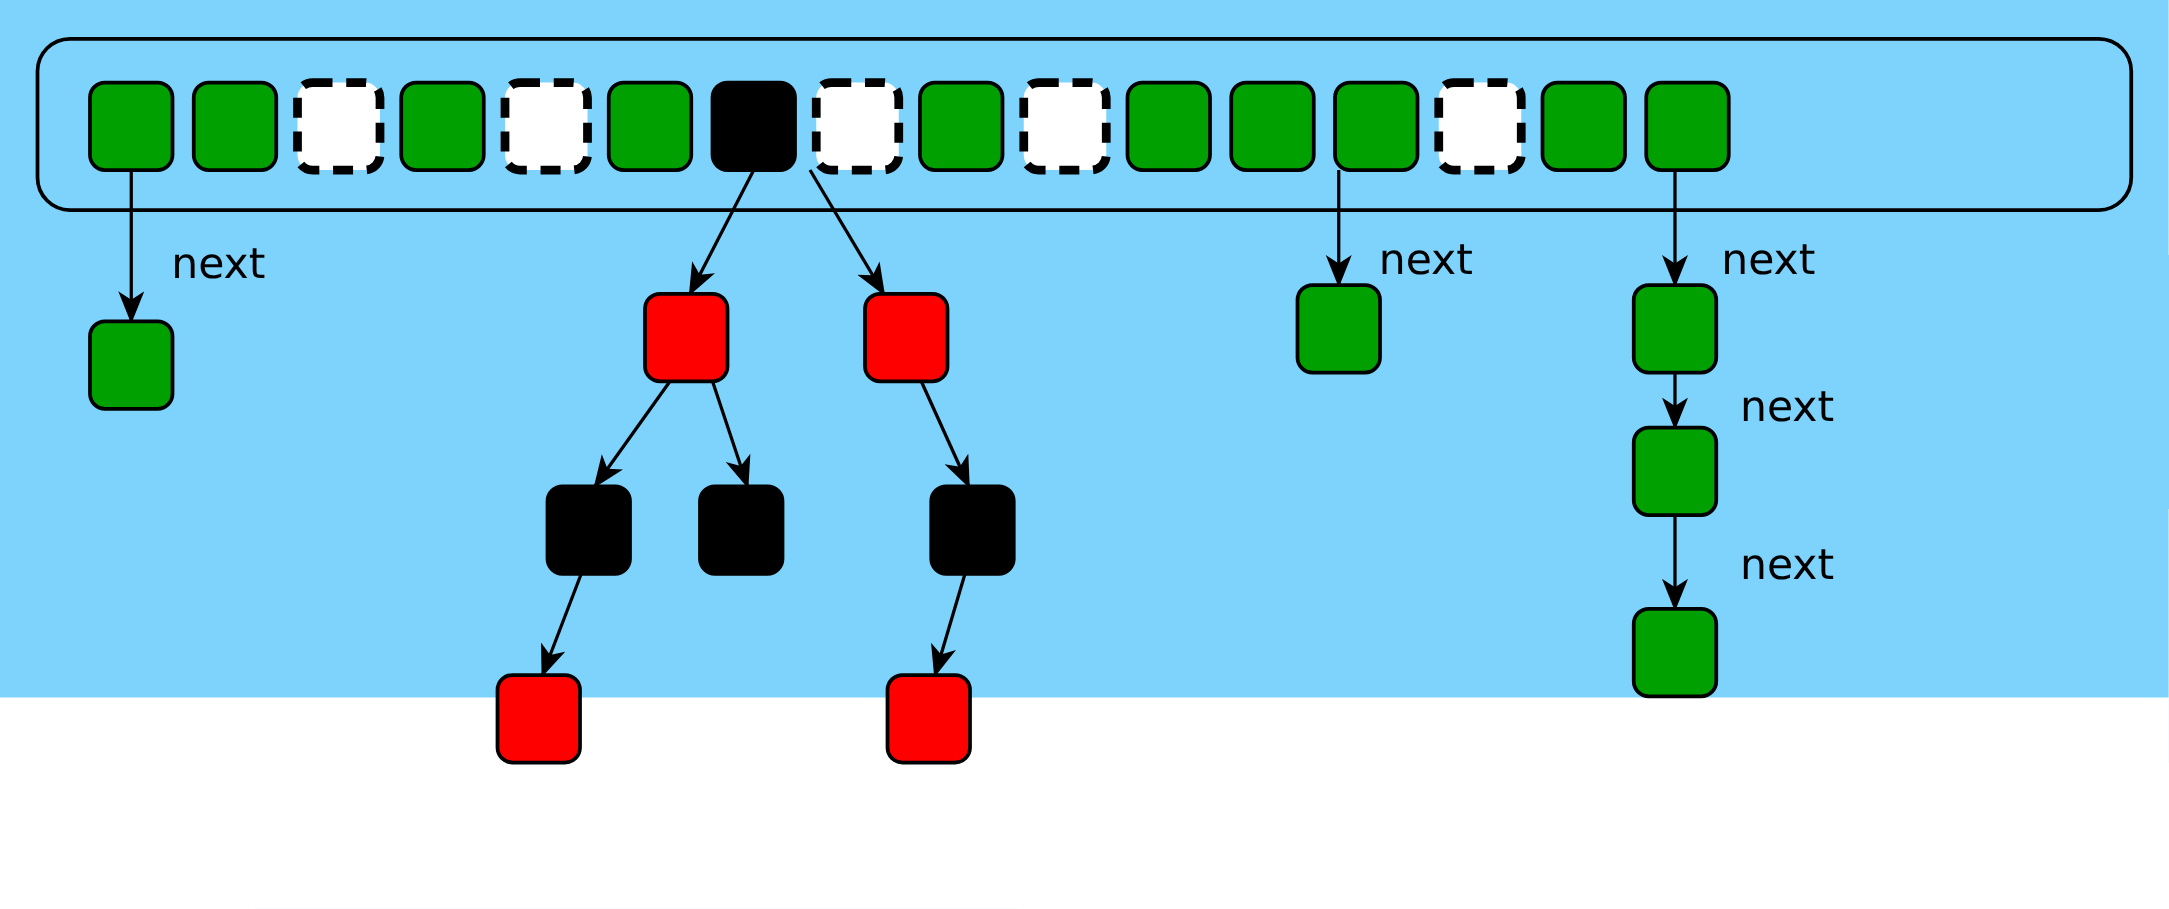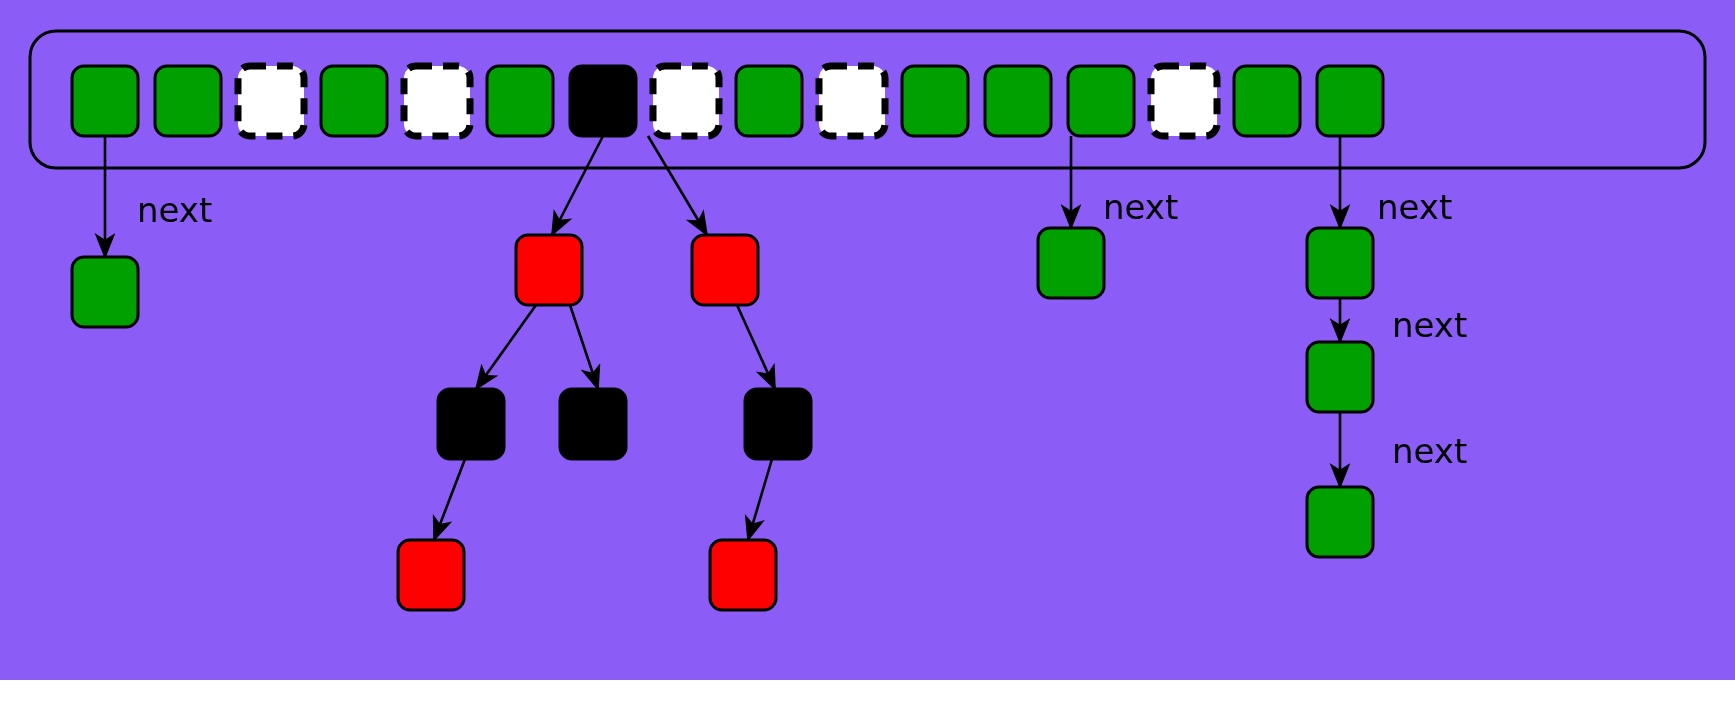--- a/index.html
+++ b/index.html
@@ -10,22 +10,22 @@
   }
   body {
     width: 1735px;
     height: 727px;
     font-family: "DejaVu Sans", sans-serif;
     overflow: hidden;
   }
   #diagram-root {
     position: relative;
     width: 1735px;
-    height: 680px;
-    background: #8b5cf6;
+    height: 558px;
+    background: #7dd3fc;
     text-decoration: underline;
   }
   svg#scene {
     display: block;
     width: 1735px;
     height: 727px;
   }
   .node-rect {
     stroke: #000000;
     stroke-width: 3;

